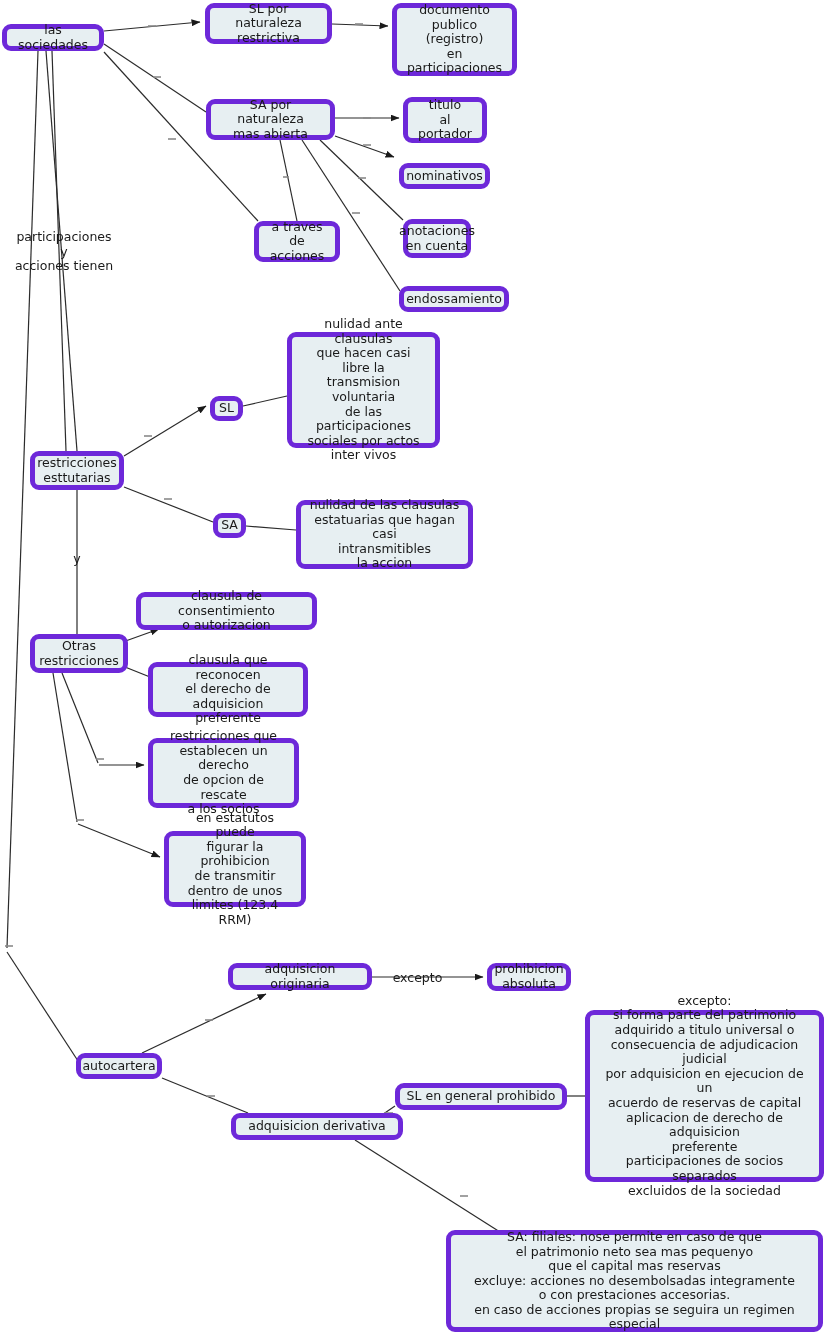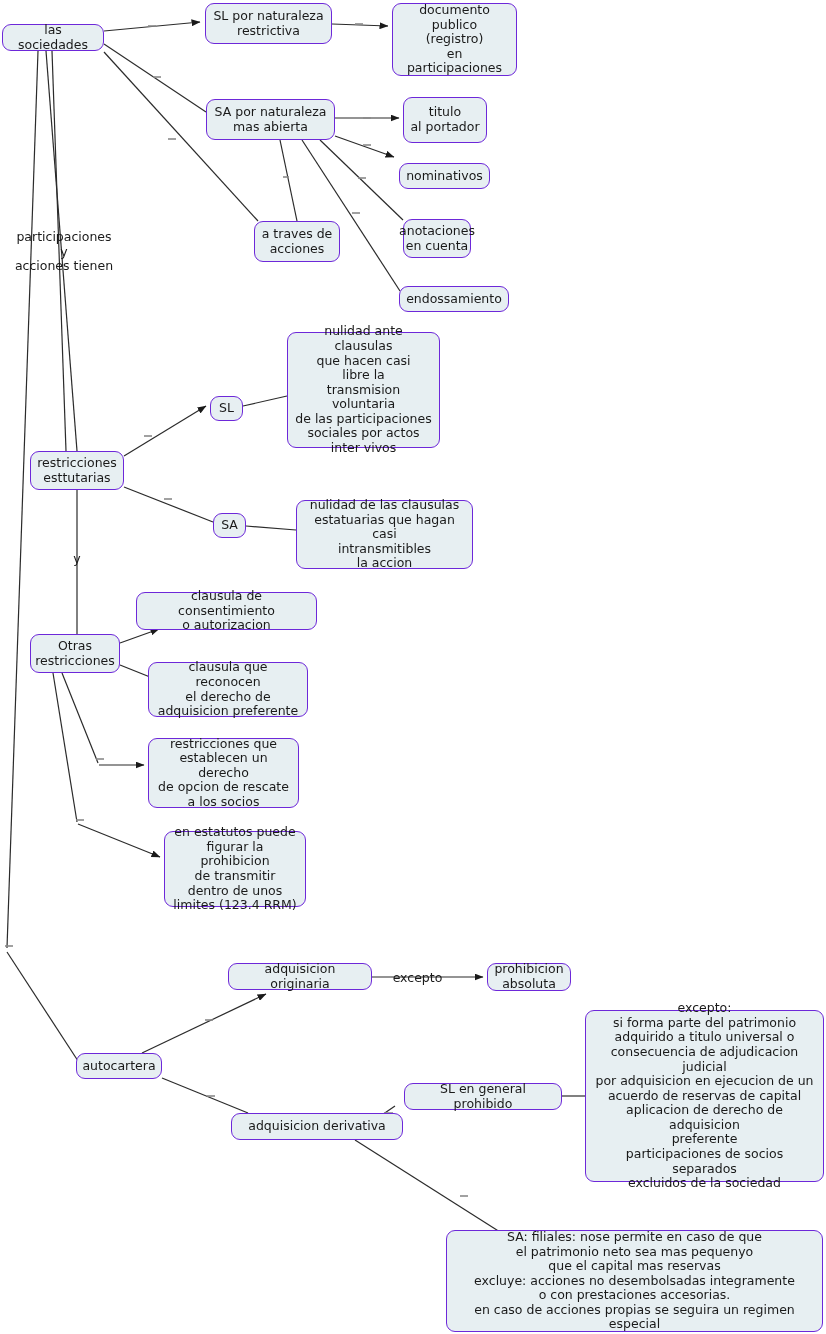--- a/index.html
+++ b/index.html
@@ -25,21 +25,21 @@
     left: 0;
     top: 0;
     width: 826px;
     height: 1334px;
     pointer-events: none;
   }
   .node {
     position: absolute;
     box-sizing: border-box;
     background: #e7eff2;
-    border: 1px solid #6d28d9;
+    border: 5px solid #6d28d9;
     border-radius: 9px;
     color: #1a1a1a;
     font-size: 12.5px;
     line-height: 14.6px;
     text-align: center;
     display: flex;
     align-items: center;
     justify-content: center;
     white-space: pre-line;
     padding: 2px 6px;
@@ -175,42 +175,42 @@
 libre la
 transmision voluntaria
 de las participaciones
 sociales por actos
 inter vivos</div>
       <div class="node" style="left: 213px; top: 513px; width: 33px; height: 25px;">SA</div>
       <div class="node" style="left: 296px; top: 500px; width: 177px; height: 69px;">nulidad de las clausulas
 estatuarias que hagan casi
 intransmitibles
 la accion</div>
-      <div class="node" style="left: 30px; top: 634px; width: 90px; height: 39px;">Otras
+      <div class="node" style="left: 30px; top: 634px; width: 98px; height: 39px;">Otras
 restricciones</div>
       <div class="node" style="left: 136px; top: 592px; width: 181px; height: 38px;">clausula de consentimiento
 o autorizacion</div>
       <div class="node" style="left: 148px; top: 662px; width: 160px; height: 55px;">clausula que reconocen
 el derecho de
 adquisicion preferente</div>
       <div class="node" style="left: 148px; top: 738px; width: 151px; height: 70px;">restricciones que
 establecen un derecho
 de opcion de rescate
 a los socios</div>
       <div class="node" style="left: 164px; top: 831px; width: 142px; height: 76px;">en estatutos puede
 figurar la prohibicion
 de transmitir
 dentro de unos
 limites (123.4 RRM)</div>
       <div class="node" style="left: 76px; top: 1053px; width: 86px; height: 26px;">autocartera</div>
       <div class="node" style="left: 228px; top: 963px; width: 144px; height: 27px;">adquisicion originaria</div>
       <div class="node" style="left: 487px; top: 963px; width: 84px; height: 28px;">prohibicion
 absoluta</div>
       <div class="node" style="left: 231px; top: 1113px; width: 172px; height: 27px;">adquisicion derivativa</div>
-      <div class="node" style="left: 404px; top: 1083px; width: 158px; height: 27px;">SL en general prohibido</div>
+      <div class="node" style="left: 395px; top: 1083px; width: 172px; height: 27px;">SL en general prohibido</div>
       <div class="node" style="left: 585px; top: 1010px; width: 239px; height: 172px;">excepto:
 si forma parte del patrimonio
 adquirido a titulo universal o
 consecuencia de adjudicacion
 judicial
 por adquisicion en ejecucion de un
 acuerdo de reservas de capital
 aplicacion de derecho de adquisicion
 preferente
 participaciones de socios separados

